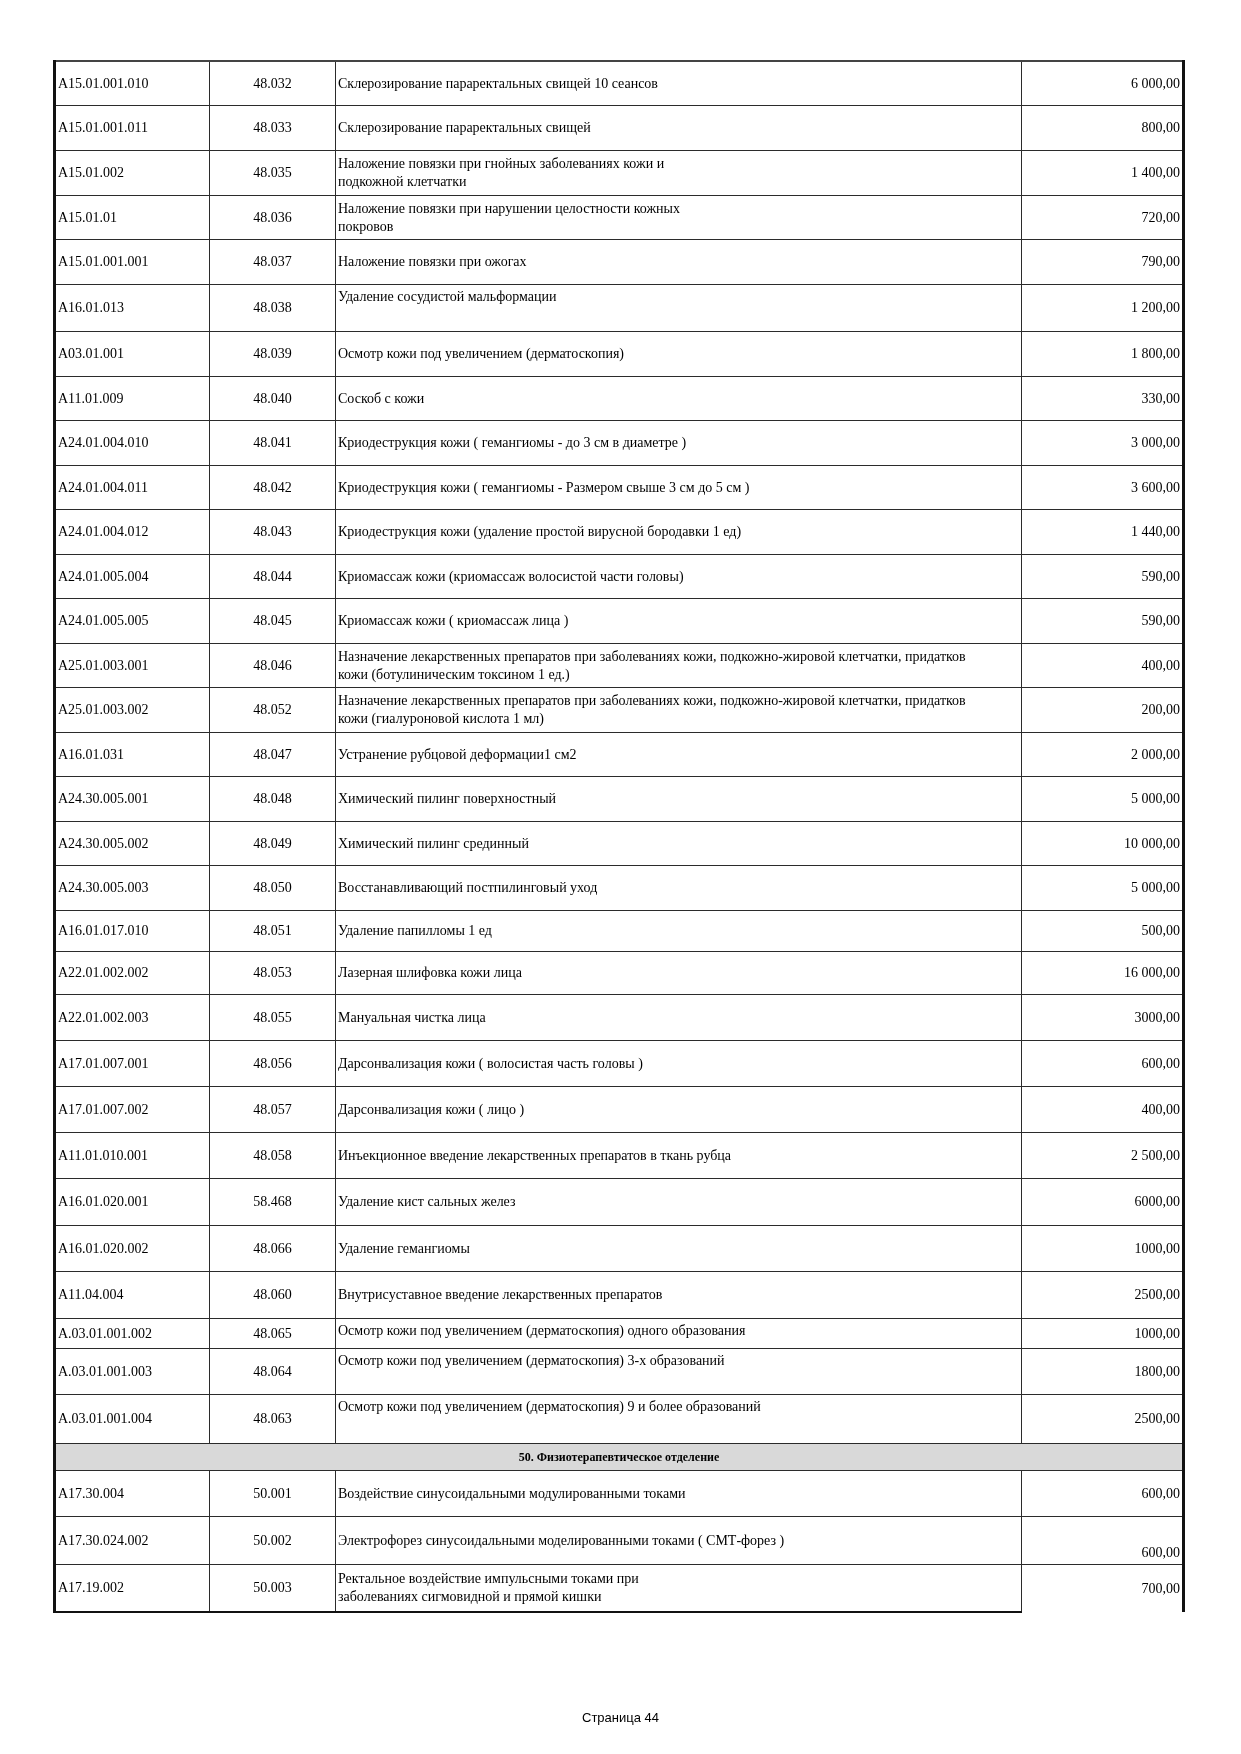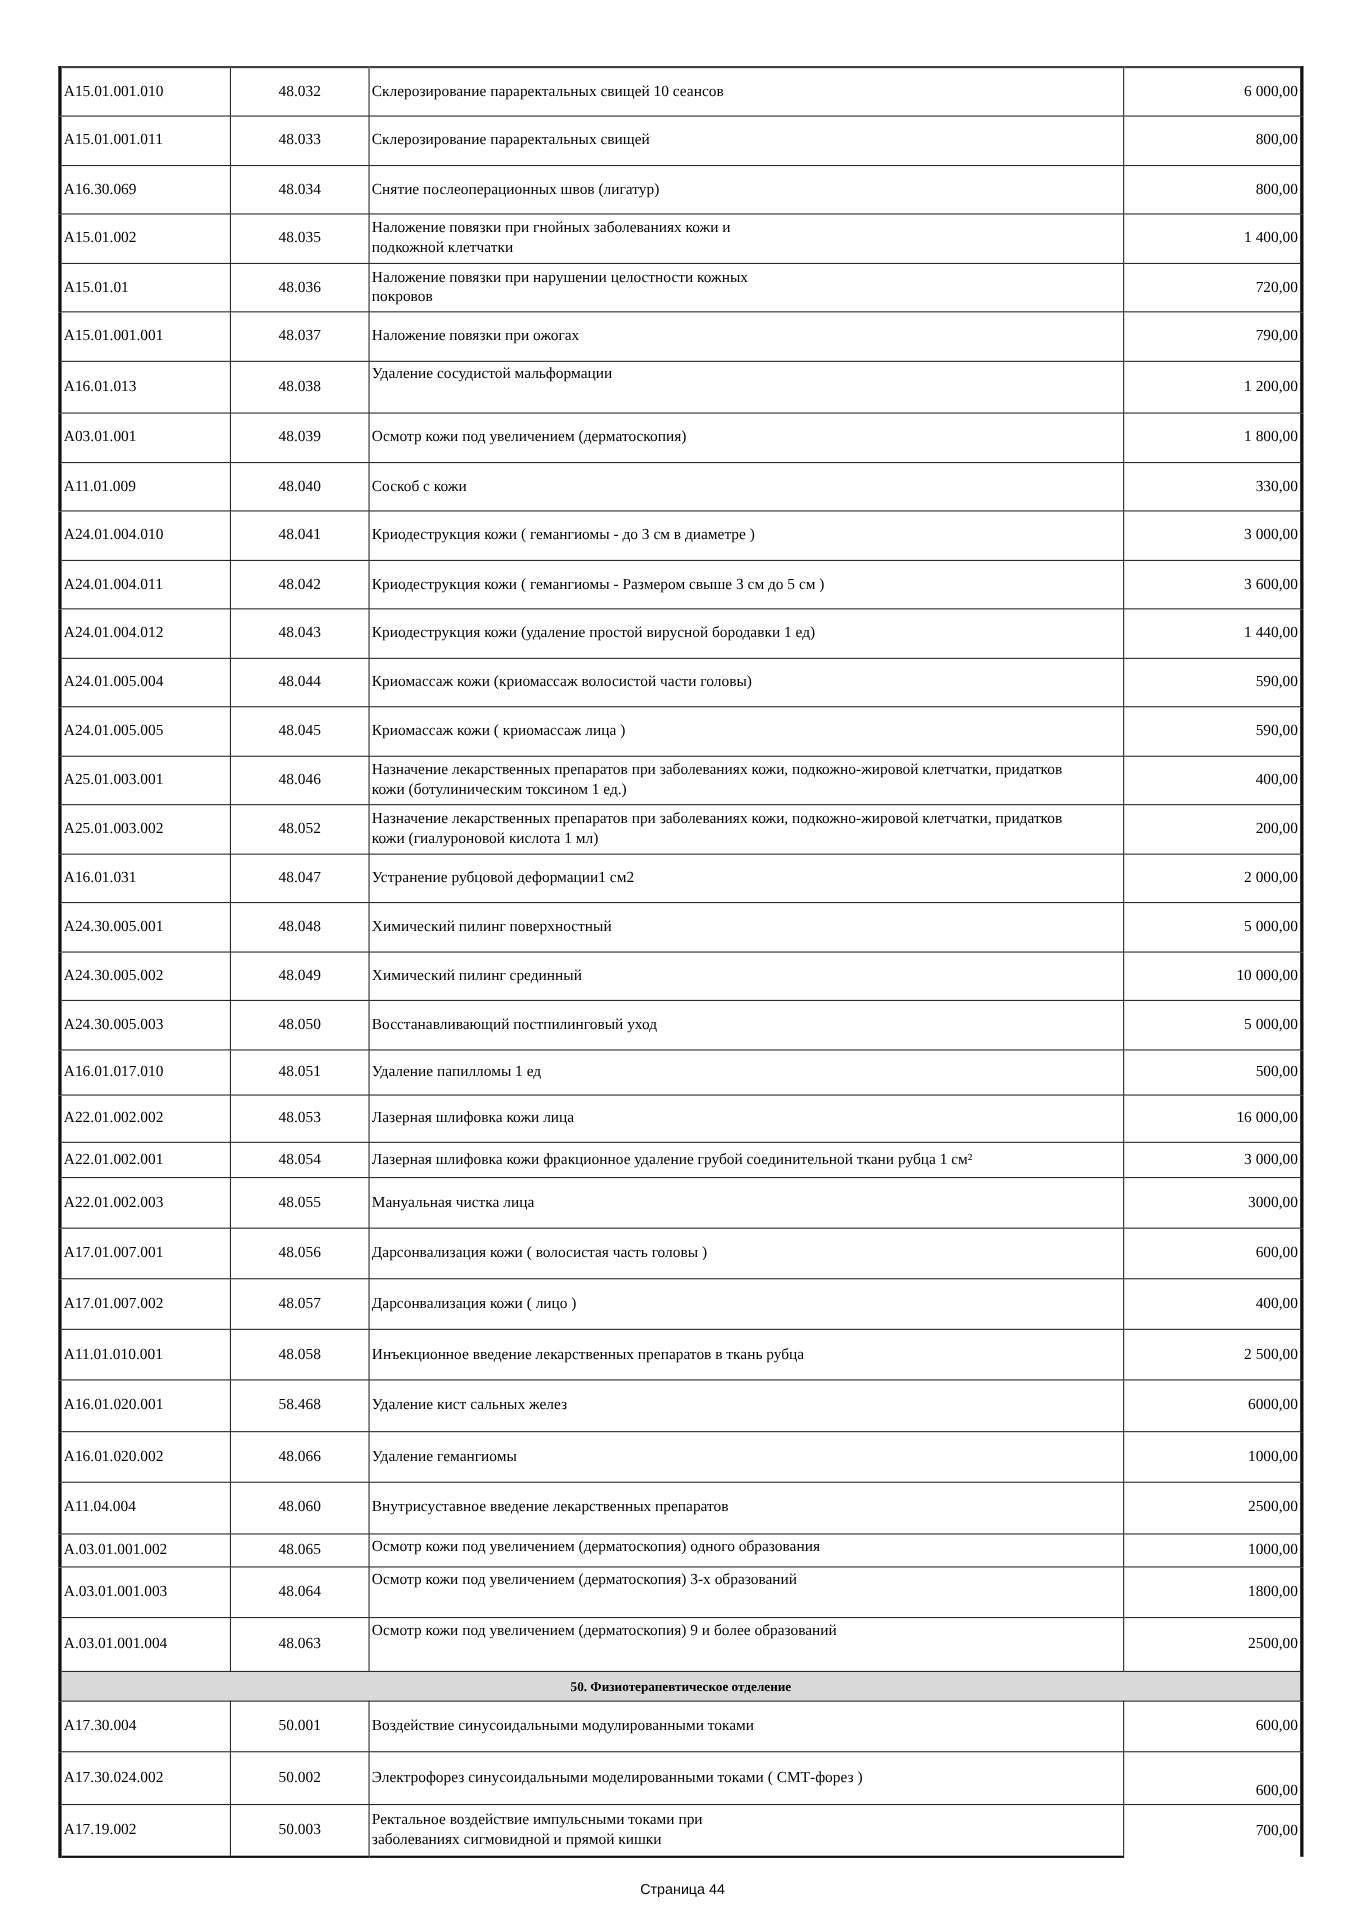--- a/index.html
+++ b/index.html
@@ -47,26 +47,20 @@
           <td class="num" style="height: 43px;">48.032</td>
           <td class="desc" style="height: 43px;">Склерозирование параректальных свищей 10 сеансов</td>
           <td class="price" style="height: 43px;">6 000,00</td>
         </tr>
         <tr style="height: 45px;">
           <td class="code" style="height: 44px;">A15.01.001.011</td>
           <td class="num" style="height: 44px;">48.033</td>
           <td class="desc" style="height: 44px;">Склерозирование параректальных свищей</td>
           <td class="price" style="height: 44px;">800,00</td>
         </tr>
-        <tr style="height: 44px;">
-          <td class="code" style="height: 43px;">A16.30.069</td>
-          <td class="num" style="height: 43px;">48.034</td>
-          <td class="desc" style="height: 43px;">Снятие послеоперационных швов (лигатур)</td>
-          <td class="price" style="height: 43px;">800,00</td>
-        </tr>
         <tr style="height: 45px;">
           <td class="code" style="height: 44px;">A15.01.002</td>
           <td class="num" style="height: 44px;">48.035</td>
           <td class="desc" style="height: 44px;">Наложение повязки при гнойных заболеваниях кожи и<br>подкожной клетчатки</td>
           <td class="price" style="height: 44px;">1 400,00</td>
         </tr>
         <tr style="height: 44px;">
           <td class="code" style="height: 43px;">A15.01.01</td>
           <td class="num" style="height: 43px;">48.036</td>
           <td class="desc" style="height: 43px;">Наложение повязки при нарушении целостности кожных<br>покровов</td>
@@ -166,26 +160,20 @@
           <td class="code" style="height: 40px;">A16.01.017.010</td>
           <td class="num" style="height: 40px;">48.051</td>
           <td class="desc" style="height: 40px;">Удаление папилломы 1 ед</td>
           <td class="price" style="height: 40px;">500,00</td>
         </tr>
         <tr style="height: 43px;">
           <td class="code" style="height: 42px;">A22.01.002.002</td>
           <td class="num" style="height: 42px;">48.053</td>
           <td class="desc" style="height: 42px;">Лазерная шлифовка кожи лица</td>
           <td class="price" style="height: 42px;">16 000,00</td>
-        </tr>
-        <tr style="height: 32px;">
-          <td class="code" style="height: 31px;">A22.01.002.001</td>
-          <td class="num" style="height: 31px;">48.054</td>
-          <td class="desc" style="height: 31px;">Лазерная шлифовка кожи фракционное удаление грубой соединительной ткани рубца 1 см²</td>
-          <td class="price" style="height: 31px;">3 000,00</td>
         </tr>
         <tr style="height: 46px;">
           <td class="code" style="height: 45px;">A22.01.002.003</td>
           <td class="num" style="height: 45px;">48.055</td>
           <td class="desc" style="height: 45px;">Мануальная чистка лица</td>
           <td class="price" style="height: 45px;">3000,00</td>
         </tr>
         <tr style="height: 46px;">
           <td class="code" style="height: 45px;">A17.01.007.001</td>
           <td class="num" style="height: 45px;">48.056</td>

